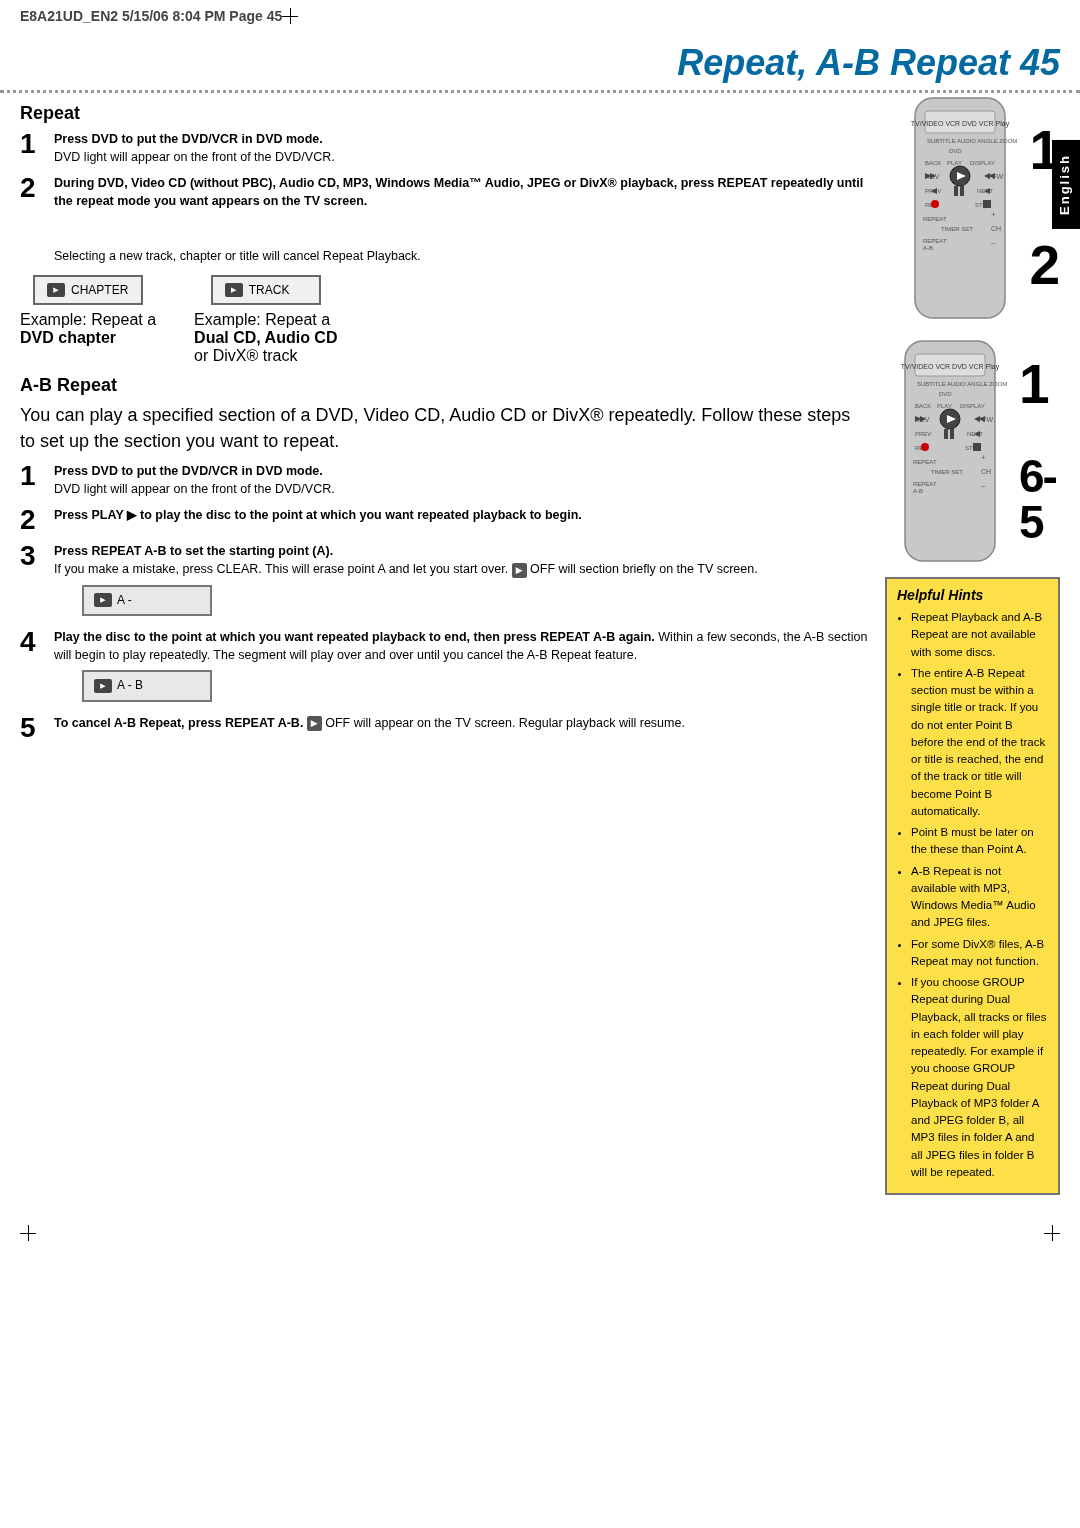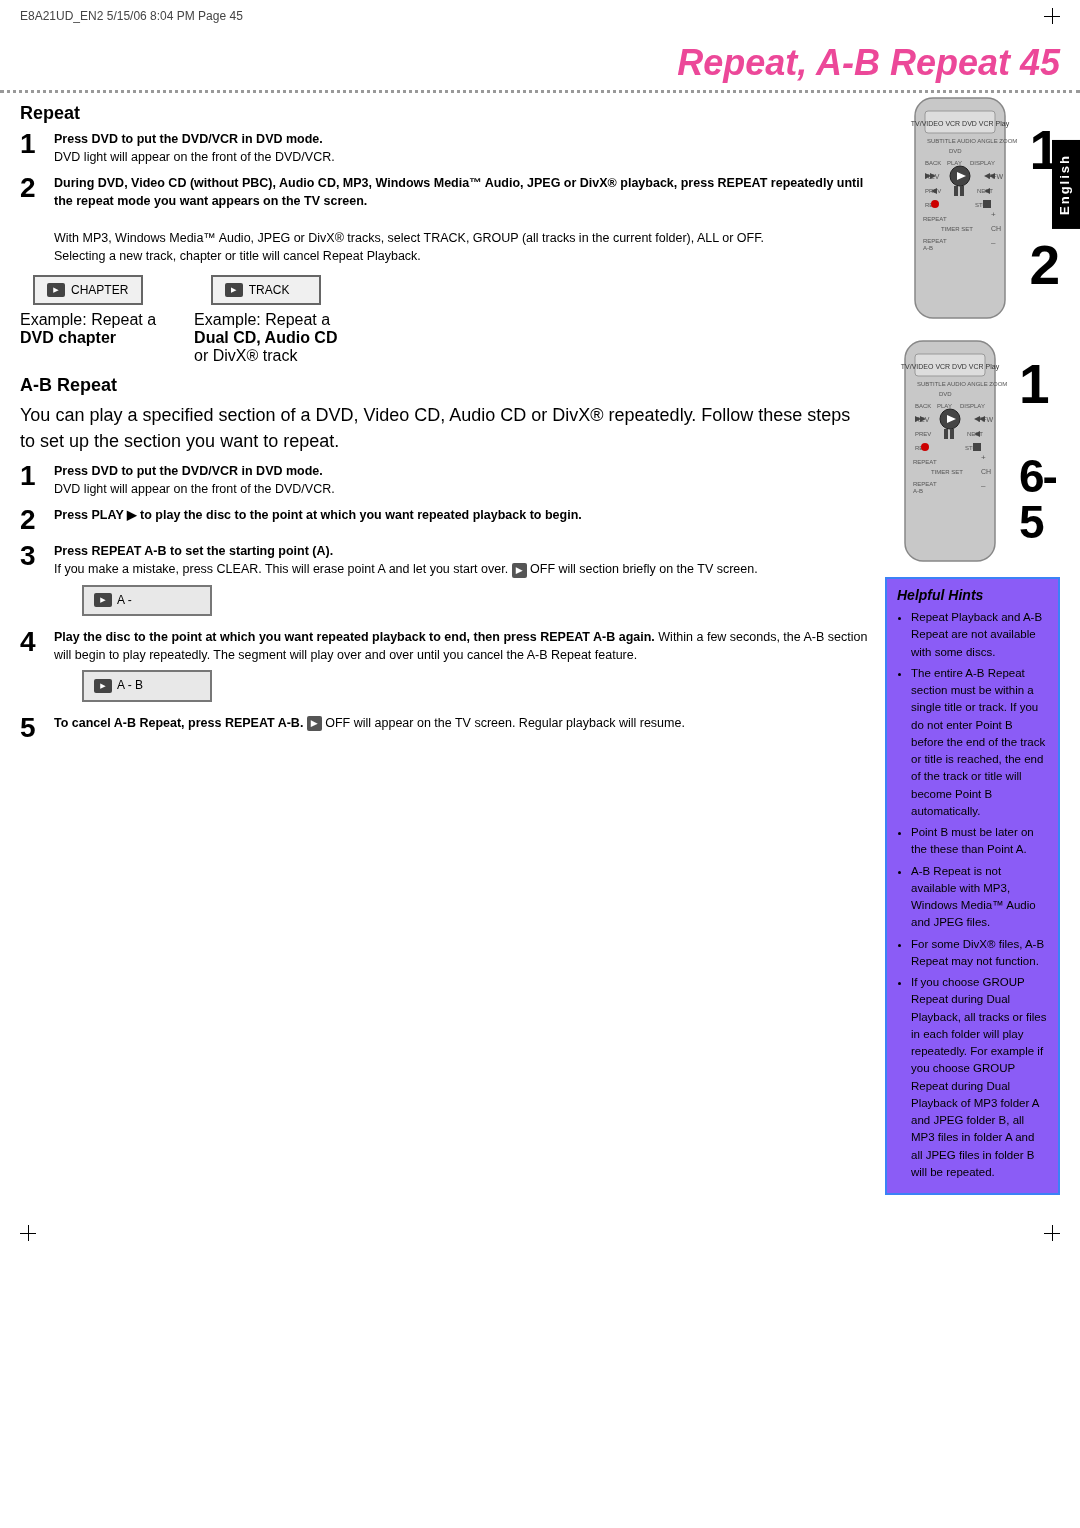--- a/index.html
+++ b/index.html
@@ -9,40 +9,40 @@
       background: #fff;
       font-family: Arial, Helvetica, sans-serif;
       font-size: 13px;
       color: #000;
       position: relative;
     }
 
     
     .page-header {
       display: flex;
-      justify-content: space-between;
       align-items: center;
       padding: 8px 20px;
-      font-size: 12px;
+      font-size: 14px;
       color: #444;
       border-bottom: none;
+      font-weight: bold;
     }
 
     
     .title-area {
       text-align: right;
       padding: 10px 20px 0 20px;
       border-bottom: 3px dotted #999;
       padding-bottom: 6px;
     }
     .page-title {
       font-size: 36px;
       font-style: italic;
       font-weight: bold;
-      color: #ec4899;
+      color: #0369a1;
     }
 
     
     .english-tab {
       position: absolute;
       right: 0;
       top: 140px;
       background: #000;
       color: #fff;
       writing-mode: vertical-rl;
@@ -131,22 +131,22 @@
       color: #fff; font-size: 7px;
     }
     .screen-caption {
       font-size: 16px;
       text-align: left;
     }
     .screen-caption b { font-weight: bold; }
 
     
     .hints-box {
-      border: 2px solid #3b82f6;
-      background: #8b5cf6;
+      border: 2px solid #737373;
+      background: #fde047;
       padding: 8px 10px;
       margin-top: 8px;
       width: 100%;
     }
     .hints-title {
       font-style: italic;
       font-weight: bold;
       font-size: 14px;
       margin-bottom: 6px;
     }
@@ -220,21 +220,21 @@
             <strong>Press DVD to put the DVD/VCR in DVD mode.</strong><br>
             <span>DVD light will appear on the front of the DVD/VCR.</span>
           </div>
         </div>
 
         <div class="step-container">
           <span class="step-number">2</span>
           <div class="step-content">
             <strong>During DVD, Video CD (without PBC), Audio CD, MP3, Windows Media™ Audio, JPEG or DivX® playback, press REPEAT repeatedly until the repeat mode you want appears on the TV screen.</strong><br>
             <br>
-            <span>With MP3, Windows Media™ Audio, JPEG or DivX® tracks, select TRACK, GROUP (all tracks in the current folder), ALL or OFF.</span><br>
+            <br>
             <span>Selecting a new track, chapter or title will cancel Repeat Playback.</span>
           </div>
         </div>
 
         <div class="screen-examples">
           <div class="screen-example">
             <div class="screen-box">
               <div class="screen-box-icon">▶</div>
               <span>CHAPTER</span>
             </div>

